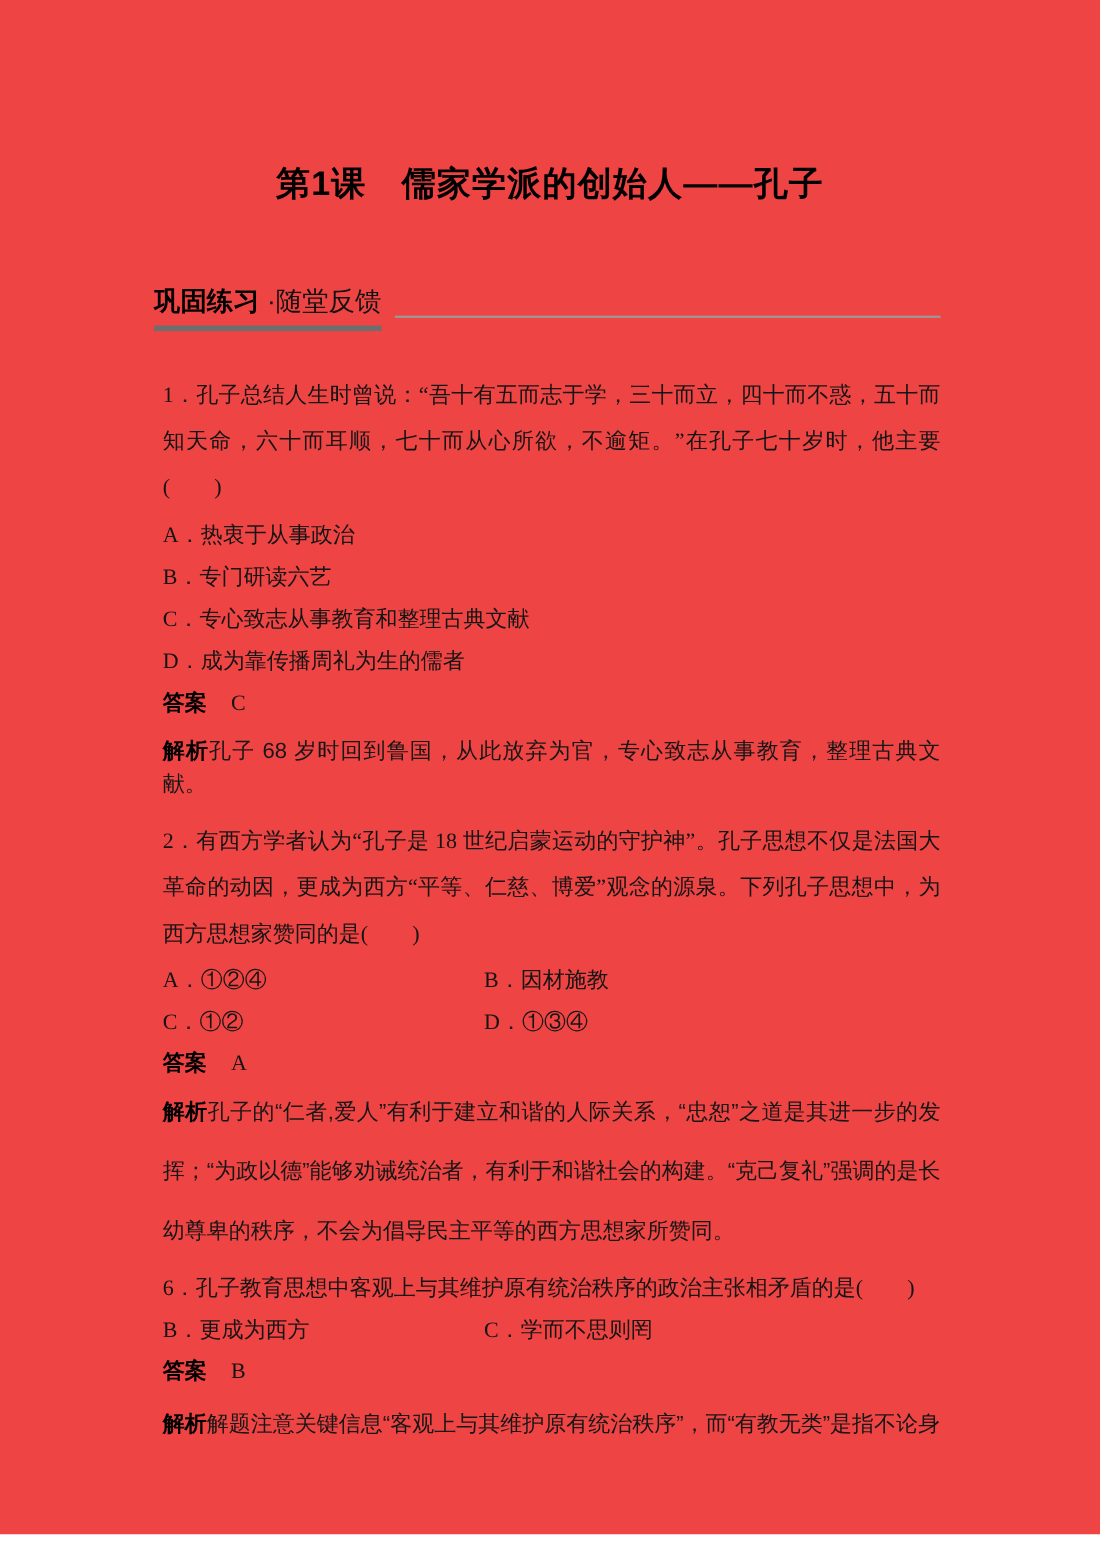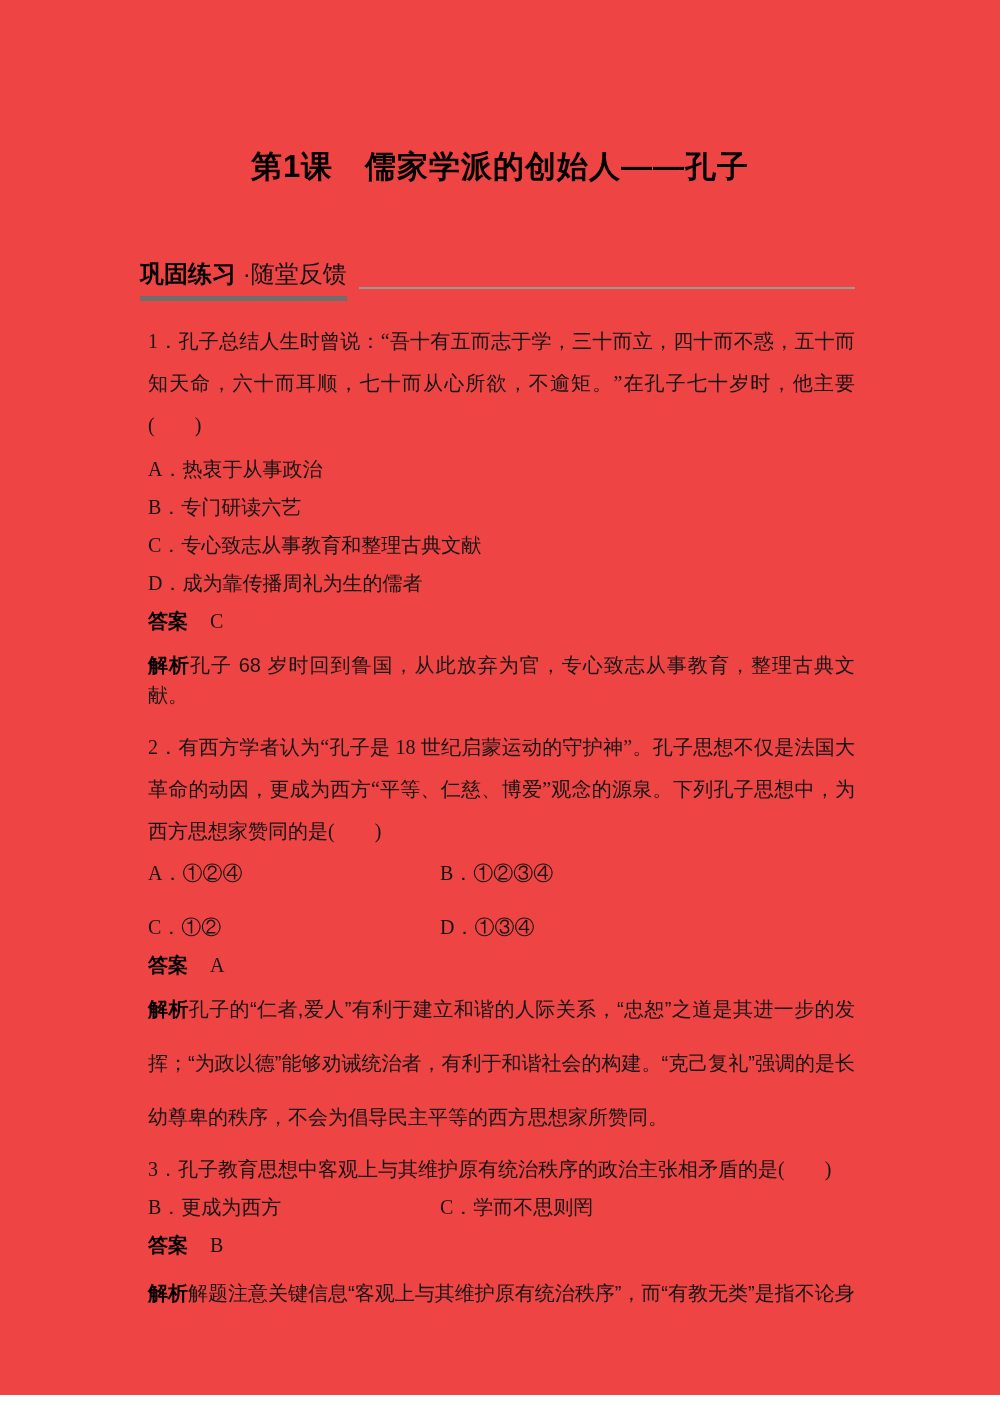--- a/index.html
+++ b/index.html
@@ -47,36 +47,36 @@
   .section-title .light{ font-weight:normal; }
   .rule{
     flex:1;
     height:2px;
     background:var(--line-gray);
     margin-left:12px;
     margin-top:16px;
   }
   .content{
     position:absolute;
-    top:320px; left:148px; right:145px;
+    top:338px; left:148px; right:145px;
     font-size:20px;
   }
   .content p{ margin:0; }
   .stem{
     line-height:42px;
     text-align:justify;
   }
   .opt{
     line-height:30px;
     margin-top:8px !important;
   }
   .opt-grid{
     display:grid;
     grid-template-columns:292px 1fr;
-    row-gap:24px;
+    row-gap:8px;
     line-height:30px;
     margin-top:6px;
   }
   .ans-line{
     line-height:30px;
     margin-top:8px !important;
   }
   .ans-label, .ana-label{
     font-family: var(--sans);
     font-weight:bold;
@@ -121,28 +121,28 @@
     <p class="opt">A．热衷于从事政治</p>
     <p class="opt">B．专门研读六艺</p>
     <p class="opt">C．专心致志从事教育和整理古典文献</p>
     <p class="opt">D．成为靠传播周礼为生的儒者</p>
     <p class="ans-line"><span class="ans-label">答案</span><span class="ans-value">C</span></p>
     <p class="ana-line"><span class="ana-label">解析</span><span class="ana-text">孔子 68 岁时回到鲁国，从此放弃为官，专心致志从事教育，整理古典文献。</span></p>
 
     <p class="stem mt16">2．有西方学者认为“孔子是 18 世纪启蒙运动的守护神”。孔子思想不仅是法国大革命的动因，更成为西方“平等、仁慈、博爱”观念的源泉。下列孔子思想中，为西方思想家赞同的是(　　)</p>
     <div class="opt-grid">
       <span>A．①②④</span>
-      <span>B．①②③④</span>
+      <span>B．因材施教</span>
       <span>C．①②</span>
       <span>D．①③④</span>
     </div>
     <p class="ans-line"><span class="ans-label">答案</span><span class="ans-value">A</span></p>
     <p class="ana-line ana-wide"><span class="ana-label">解析</span><span class="ana-text">孔子的“仁者,爱人”有利于建立和谐的人际关系，“忠恕”之道是其进一步的发挥；“为政以德”能够劝诫统治者，有利于和谐社会的构建。“克己复礼”强调的是长幼尊卑的秩序，不会为倡导民主平等的西方思想家所赞同。</span></p>
 
-    <p class="stem mt4">3．孔子教育思想中客观上与其维护原有统治秩序的政治主张相矛盾的是(　　)</p>
+    <p class="stem mt4">6．孔子教育思想中客观上与其维护原有统治秩序的政治主张相矛盾的是(　　)</p>
     <div class="opt-grid mt2">
       <span>B．更成为西方</span>
       <span>C．学而不思则罔</span>
     </div>
     <p class="ans-line"><span class="ans-label">答案</span><span class="ans-value">B</span></p>
     <p class="ana-line ana-last"><span class="ana-label">解析</span><span class="ana-text">解题注意关键信息“客观上与其维护原有统治秩序”，而“有教无类”是指不论身</span></p>
 
   </div>
 </div>
 

